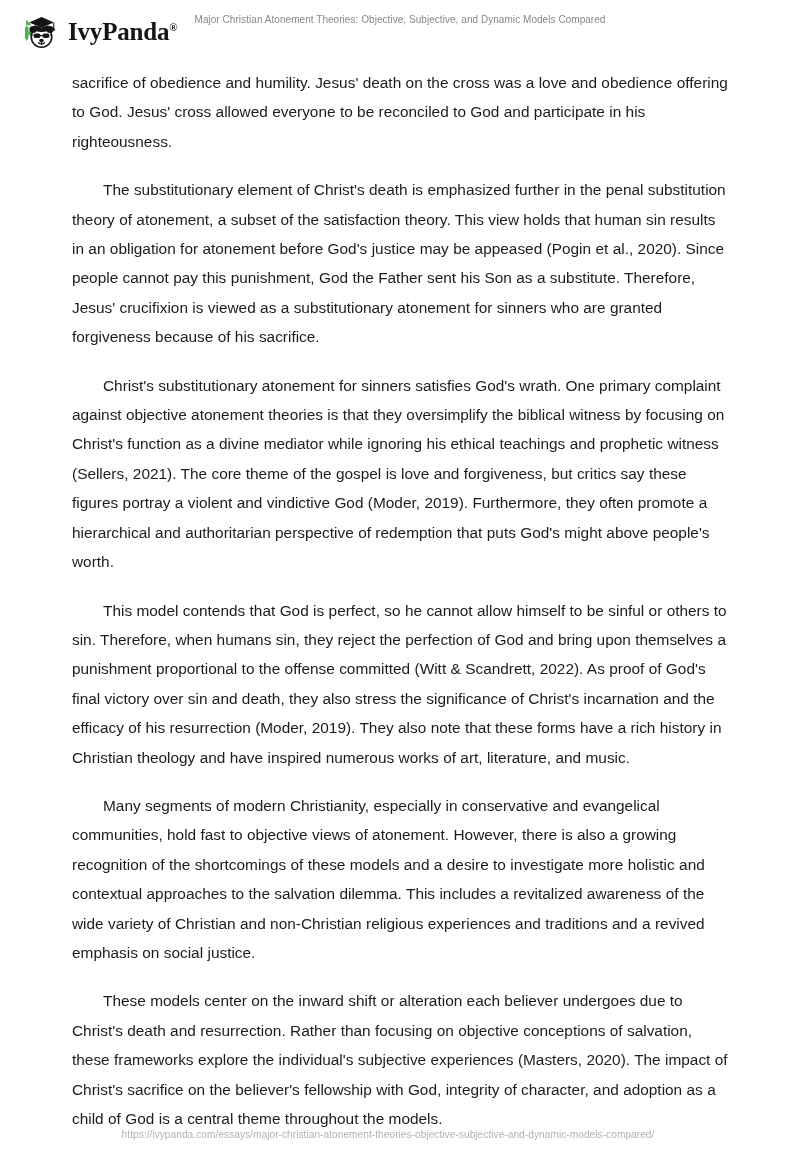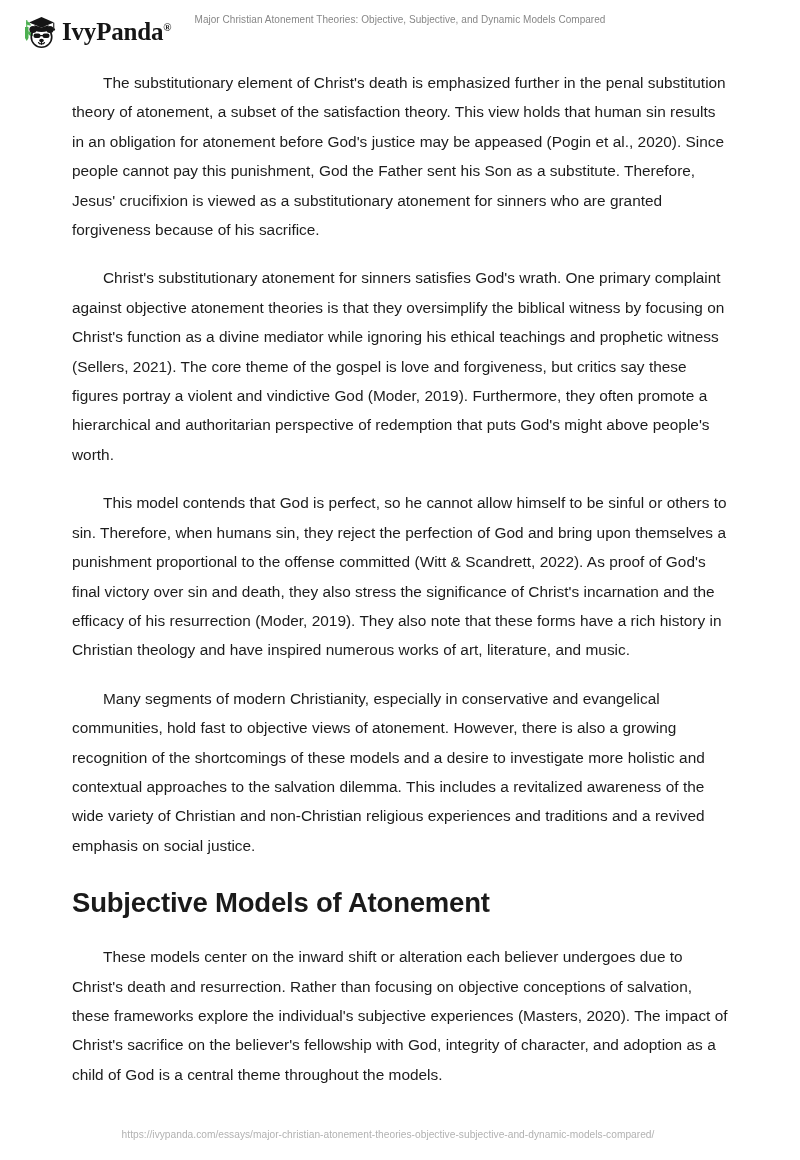--- a/index.html
+++ b/index.html
@@ -23,20 +23,21 @@
     left: 0;
     width: 800px;
     height: 62px;
   }
   .brand {
     position: absolute;
     left: 18px;
     top: 11px;
     display: flex;
     align-items: center;
+    gap: 6px;
   }
   .brand-mark {
     width: 44px;
     height: 40px;
     display: block;
   }
   .brand-text {
     font-family: "Liberation Serif", serif;
     font-weight: bold;
     font-size: 25px;
@@ -152,25 +153,25 @@
       </svg>
     </span>
     <span class="brand-text"><span>IvyPanda</span><span class="reg">®</span></span>
   </div>
 
   <div class="header-title">Major Christian Atonement Theories: Objective, Subjective, and Dynamic Models Compared</div>
 </div>
 
 <div class="doc">
 
+  <p class="para">sacrifice of obedience and humility. Jesus' death on the cross was a love and obedience offering to God. Jesus' cross allowed everyone to be reconciled to God and participate in his righteousness.</p>
   <p class="para indent">The substitutionary element of Christ's death is emphasized further in the penal substitution theory of atonement, a subset of the satisfaction theory. This view holds that human sin results in an obligation for atonement before God's justice may be appeased (Pogin et al., 2020). Since people cannot pay this punishment, God the Father sent his Son as a substitute. Therefore, Jesus' crucifixion is viewed as a substitutionary atonement for sinners who are granted forgiveness because of his sacrifice.</p>
   <p class="para indent">Christ's substitutionary atonement for sinners satisfies God's wrath. One primary complaint against objective atonement theories is that they oversimplify the biblical witness by focusing on Christ's function as a divine mediator while ignoring his ethical teachings and prophetic witness (Sellers, 2021). The core theme of the gospel is love and forgiveness, but critics say these figures portray a violent and vindictive God (Moder, 2019). Furthermore, they often promote a hierarchical and authoritarian perspective of redemption that puts God's might above people's worth.</p>
   <p class="para indent">This model contends that God is perfect, so he cannot allow himself to be sinful or others to sin. Therefore, when humans sin, they reject the perfection of God and bring upon themselves a punishment proportional to the offense committed (Witt &amp; Scandrett, 2022). As proof of God's final victory over sin and death, they also stress the significance of Christ's incarnation and the efficacy of his resurrection (Moder, 2019). They also note that these forms have a rich history in Christian theology and have inspired numerous works of art, literature, and music.</p>
   <p class="para indent">Many segments of modern Christianity, especially in conservative and evangelical communities, hold fast to objective views of atonement. However, there is also a growing recognition of the shortcomings of these models and a desire to investigate more holistic and contextual approaches to the salvation dilemma. This includes a revitalized awareness of the wide variety of Christian and non-Christian religious experiences and traditions and a revived emphasis on social justice.</p>
 
-  <h2 class="section-heading">Subjective Models of Atonement</h2>
 
   <p class="para indent last">These models center on the inward shift or alteration each believer undergoes due to Christ's death and resurrection. Rather than focusing on objective conceptions of salvation, these frameworks explore the individual's subjective experiences (Masters, 2020). The impact of Christ's sacrifice on the believer's fellowship with God, integrity of character, and adoption as a child of God is a central theme throughout the models.</p>
 </div>
 
 <div class="page-footer">
   <span class="footer-url">https://ivypanda.com/essays/major-christian-atonement-theories-objective-subjective-and-dynamic-models-compared/</span>
 </div>
 
 </body></html>

